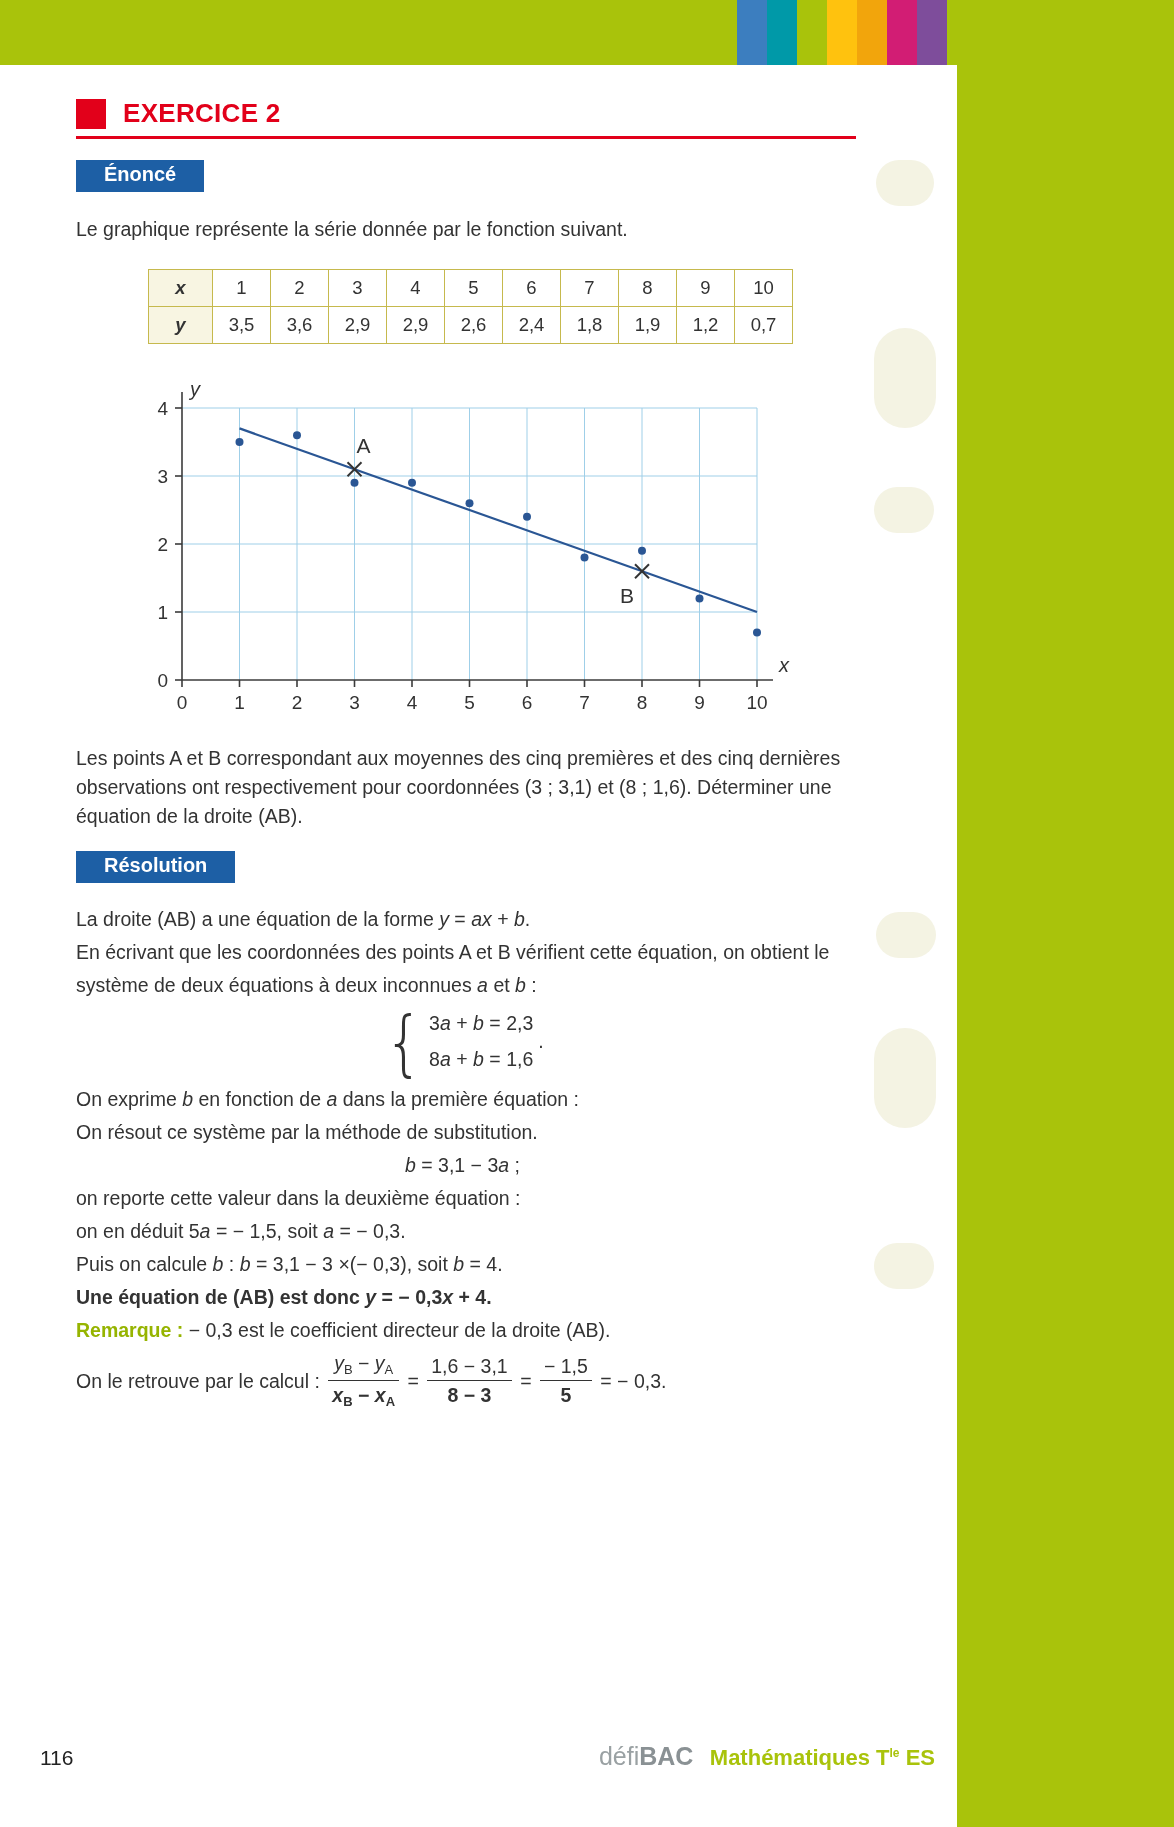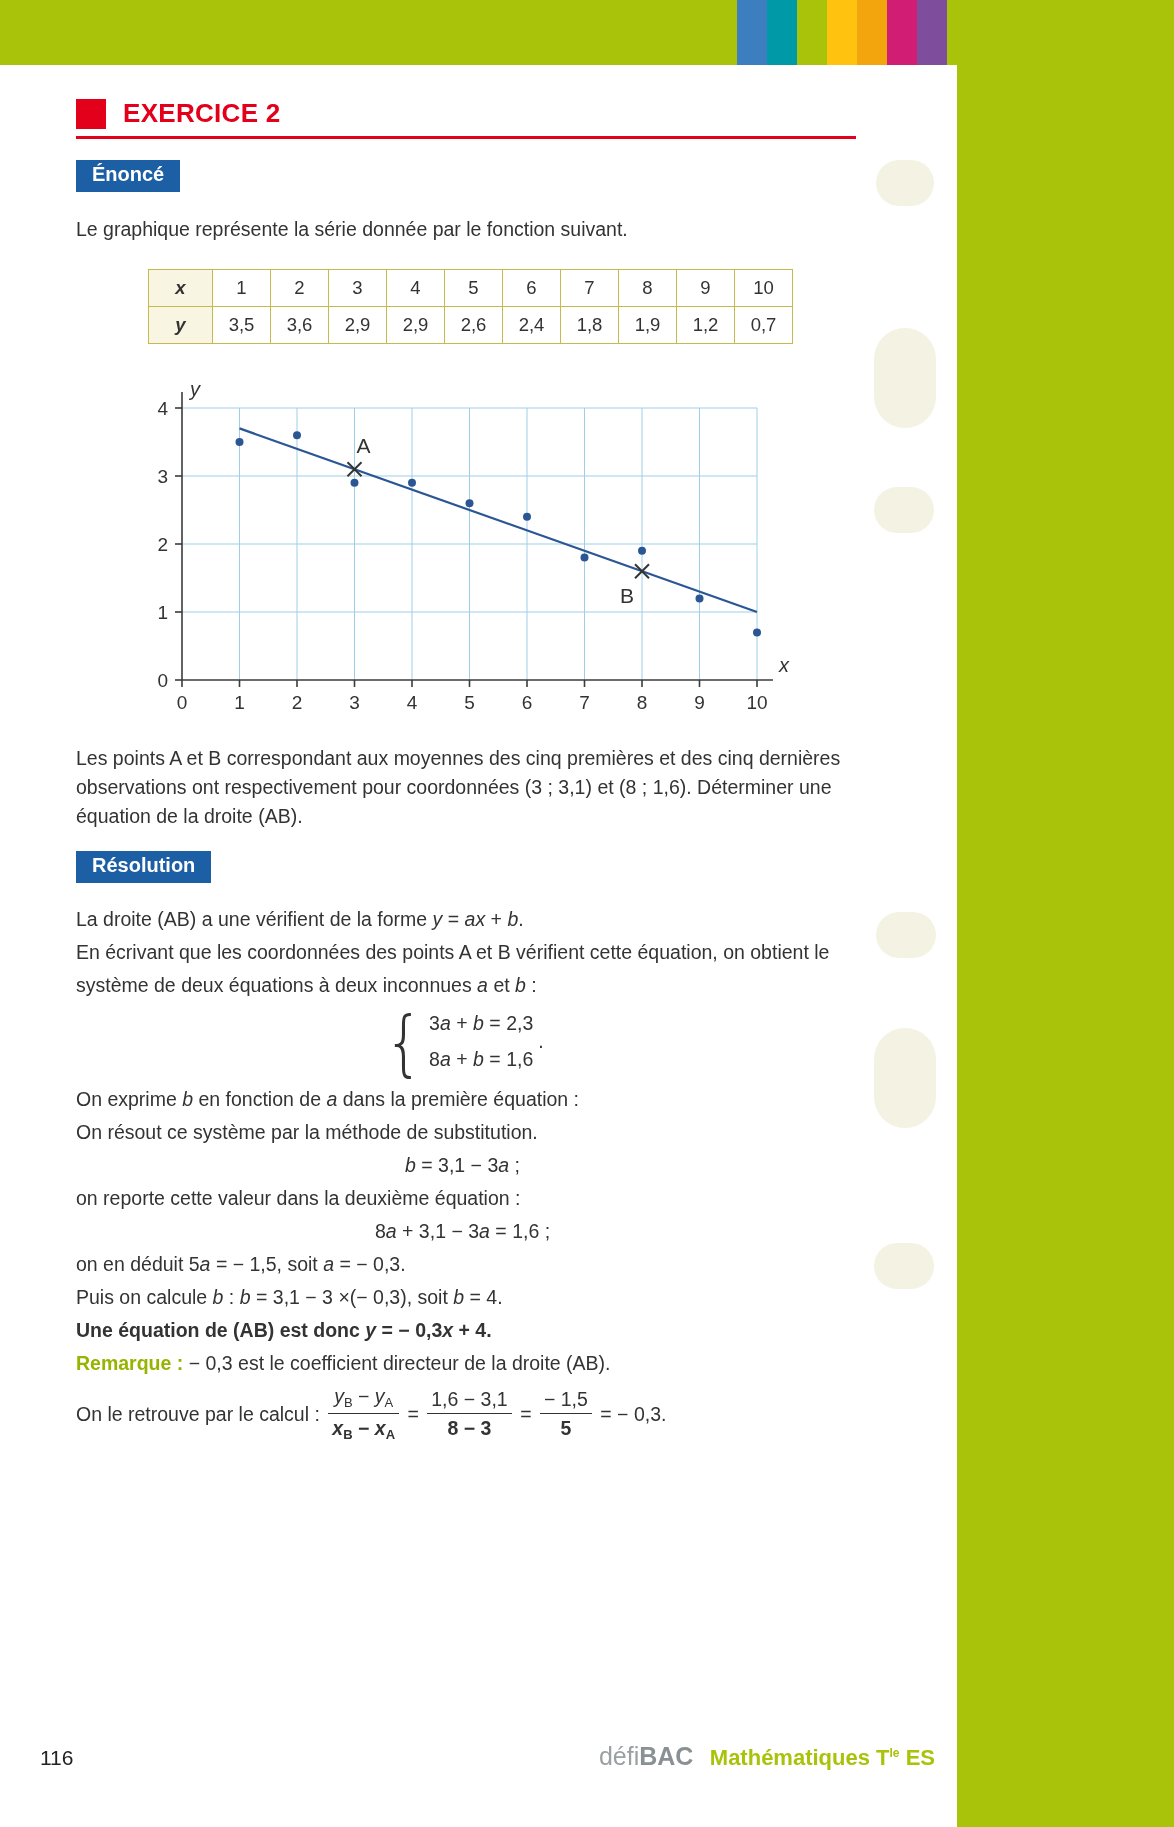--- a/index.html
+++ b/index.html
@@ -15,21 +15,21 @@
     background:var(--olive,#a9c30b); z-index:3; }
   .stripe { position:absolute; top:0; height:65px; width:30px; }
   .content { position:absolute; top:65px; left:0; width:919px; padding:0 70px 0 76px; z-index:2; }
 
   .ex-head { display:flex; align-items:center; gap:17px; margin-top:33px; }
   .red-sq { width:30px; height:30px; background:var(--red,#e2001a); flex:0 0 auto; }
   .ex-title { font-size:26px; font-weight:bold; color:var(--red,#e2001a); letter-spacing:.3px; }
   .red-rule { height:3px; width:780px; background:var(--red,#e2001a); margin-top:7px; }
 
   .badge { display:inline-block; background:var(--blue,#1d5fa5); color:#fff;
-    font-weight:bold; font-size:20px; padding:3px 16px 6px; margin-top:21px; }
+    font-weight:bold; font-size:20px; padding:3px 28px 6px; margin-top:21px; }
 
   .body-text { font-size:19.5px; line-height:1.48; color:#333; }
   .intro { margin-top:23px; max-width:810px; }
   .question { margin-top:22px; max-width:792px; }
 
   table.data-table { border-collapse:collapse; margin:25px 0 0 72px; }
   table.data-table td { border:1px solid var(--tableBorder,#c6b94d); width:58px; height:37px;
     text-align:center; font-size:18.5px; color:#333; background:#fff; }
   table.data-table td.rowhead { width:64px; background:var(--tableHeadBg,#f8f5e2);
     font-weight:bold; font-style:italic; }
@@ -199,35 +199,34 @@
       <text x="28" y="45" font-size="19" fill="#333" text-anchor="end">4</text>
       <text x="50" y="26" font-size="20" font-style="italic" fill="#333">y</text>
       <text x="639" y="302" font-size="20" font-style="italic" fill="#333">x</text>
     </svg>
 
   <p class="body-text question">Les points A et B correspondant aux moyennes des cinq premières et des cinq dernières observations ont respectivement pour coordonnées (3 ; 3,1) et (8 ; 1,6). Déterminer une équation de la droite (AB).</p>
 
   <div class="badge">Résolution</div>
 
   <div id="resolution-body">
-      <div class="rline"><span>La droite (AB) a une vérifient de la forme </span><span class="seg-i">y</span><span> = </span><span class="seg-i">ax</span><span> + </span><span class="seg-i">b</span><span>.</span></div>
+      <div class="rline"><span>La droite (AB) a une équation de la forme </span><span class="seg-i">y</span><span> = </span><span class="seg-i">ax</span><span> + </span><span class="seg-i">b</span><span>.</span></div>
       <div class="rline"><span>En écrivant que les coordonnées des points A et B vérifient cette équation, on obtient le système de deux équations à deux inconnues </span><span class="seg-i">a</span><span> et </span><span class="seg-i">b</span><span> :</span></div>
       <div class="system">
         <span class="brace">{</span>
         <span class="sys-eqs">
           <span class="sys-line"><span>3</span><span class="seg-i">a</span><span> + </span><span class="seg-i">b</span><span> = 2,3</span></span>
           <span class="sys-line"><span>8</span><span class="seg-i">a</span><span> + </span><span class="seg-i">b</span><span> = 1,6</span></span>
         </span>
         <span class="sys-after">.</span>
       </div>
       <div class="rline"><span>On exprime </span><span class="seg-i">b</span><span> en fonction de </span><span class="seg-i">a</span><span> dans la première équation :</span></div>
       <div class="rline"><span>On résout ce système par la méthode de substitution.</span></div>
       <div class="rline center"><span class="seg-i">b</span><span> = 3,1 − 3</span><span class="seg-i">a</span><span> ;</span></div>
       <div class="rline"><span>on reporte cette valeur dans la deuxième équation :</span></div>
-      <div class="rline center"><span>8</span><span class="seg-i">a</span><span> + 3,1 − 3</span><span class="seg-i">a</span><span> = 1,6 ;</span></div>
       <div class="rline"><span>on en déduit 5</span><span class="seg-i">a</span><span> = − 1,5, soit </span><span class="seg-i">a</span><span> = − 0,3.</span></div>
       <div class="rline"><span>Puis on calcule </span><span class="seg-i">b</span><span> : </span><span class="seg-i">b</span><span> = 3,1 − 3 ×(− 0,3), soit </span><span class="seg-i">b</span><span> = 4.</span></div>
       <div class="rline"><span class="seg-b">Une équation de (AB) est donc </span><span class="seg-bi">y</span><span class="seg-b"> = − 0,3</span><span class="seg-bi">x</span><span class="seg-b"> + 4.</span></div>
       <div class="rline"><span class="seg-gb">Remarque : </span><span>− 0,3 est le coefficient directeur de la droite (AB).</span></div>
       <div class="rline calc"><span>On le retrouve par le calcul : </span><span class="frac"><span class="num"><span class="seg-i">y</span><span class="seg-sub">B</span><span> − </span><span class="seg-i">y</span><span class="seg-sub">A</span></span><span class="den"><span class="seg-i">x</span><span class="seg-sub">B</span><span> − </span><span class="seg-i">x</span><span class="seg-sub">A</span></span></span><span> = </span><span class="frac"><span class="num"><span>1,6 − 3,1</span></span><span class="den"><span>8 − 3</span></span></span><span> = </span><span class="frac"><span class="num"><span>− 1,5</span></span><span class="den"><span>5</span></span></span><span> = − 0,3.</span></div>
     </div>
 
 </div>
 
 <div class="footer">

